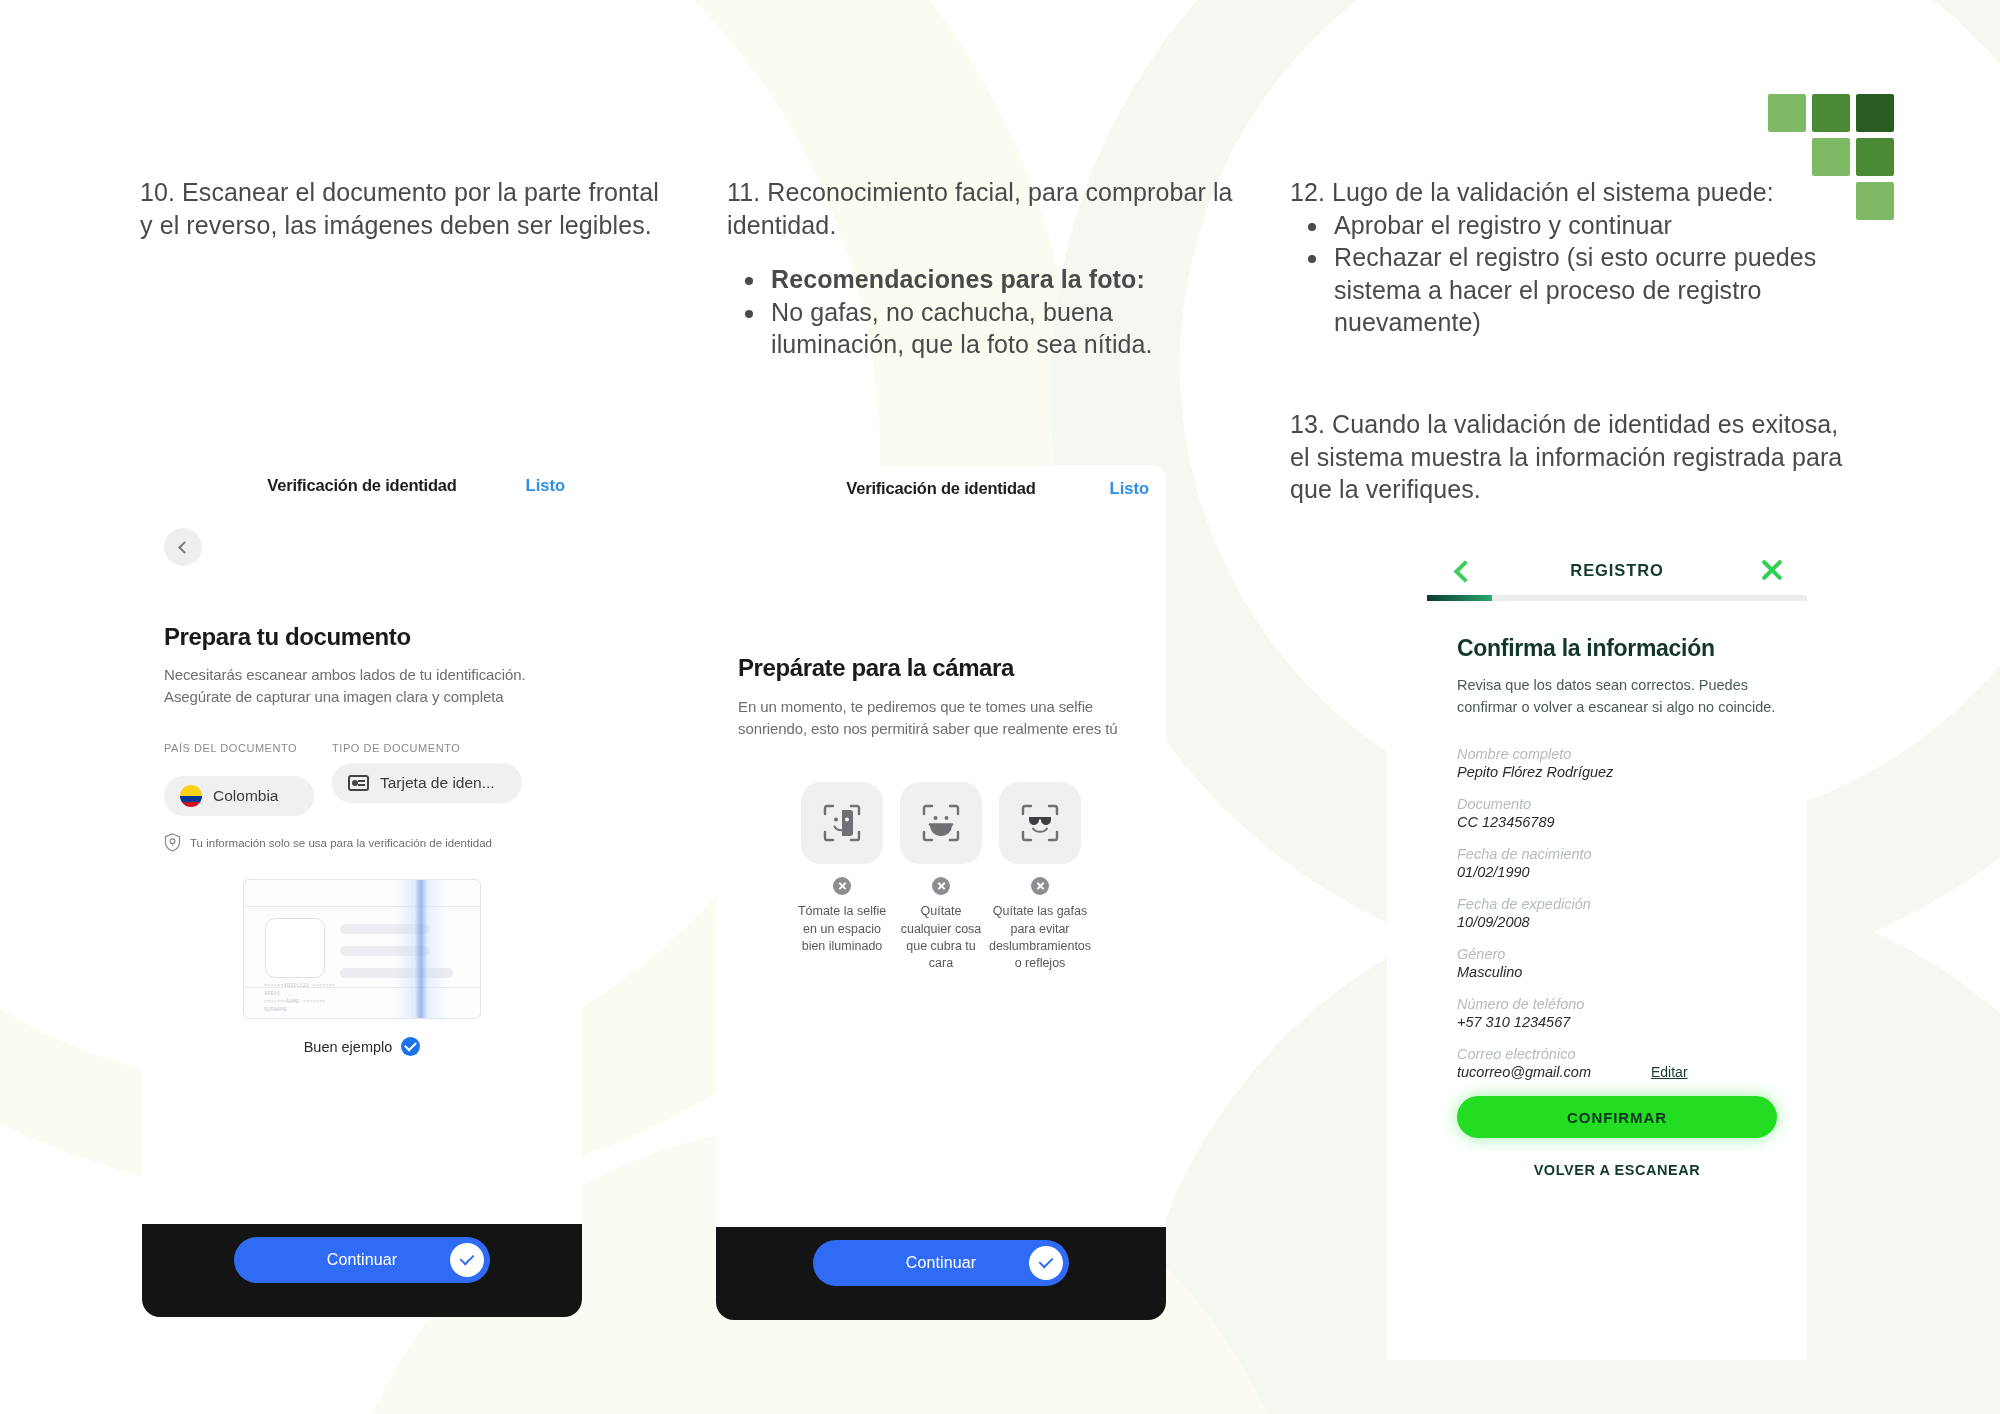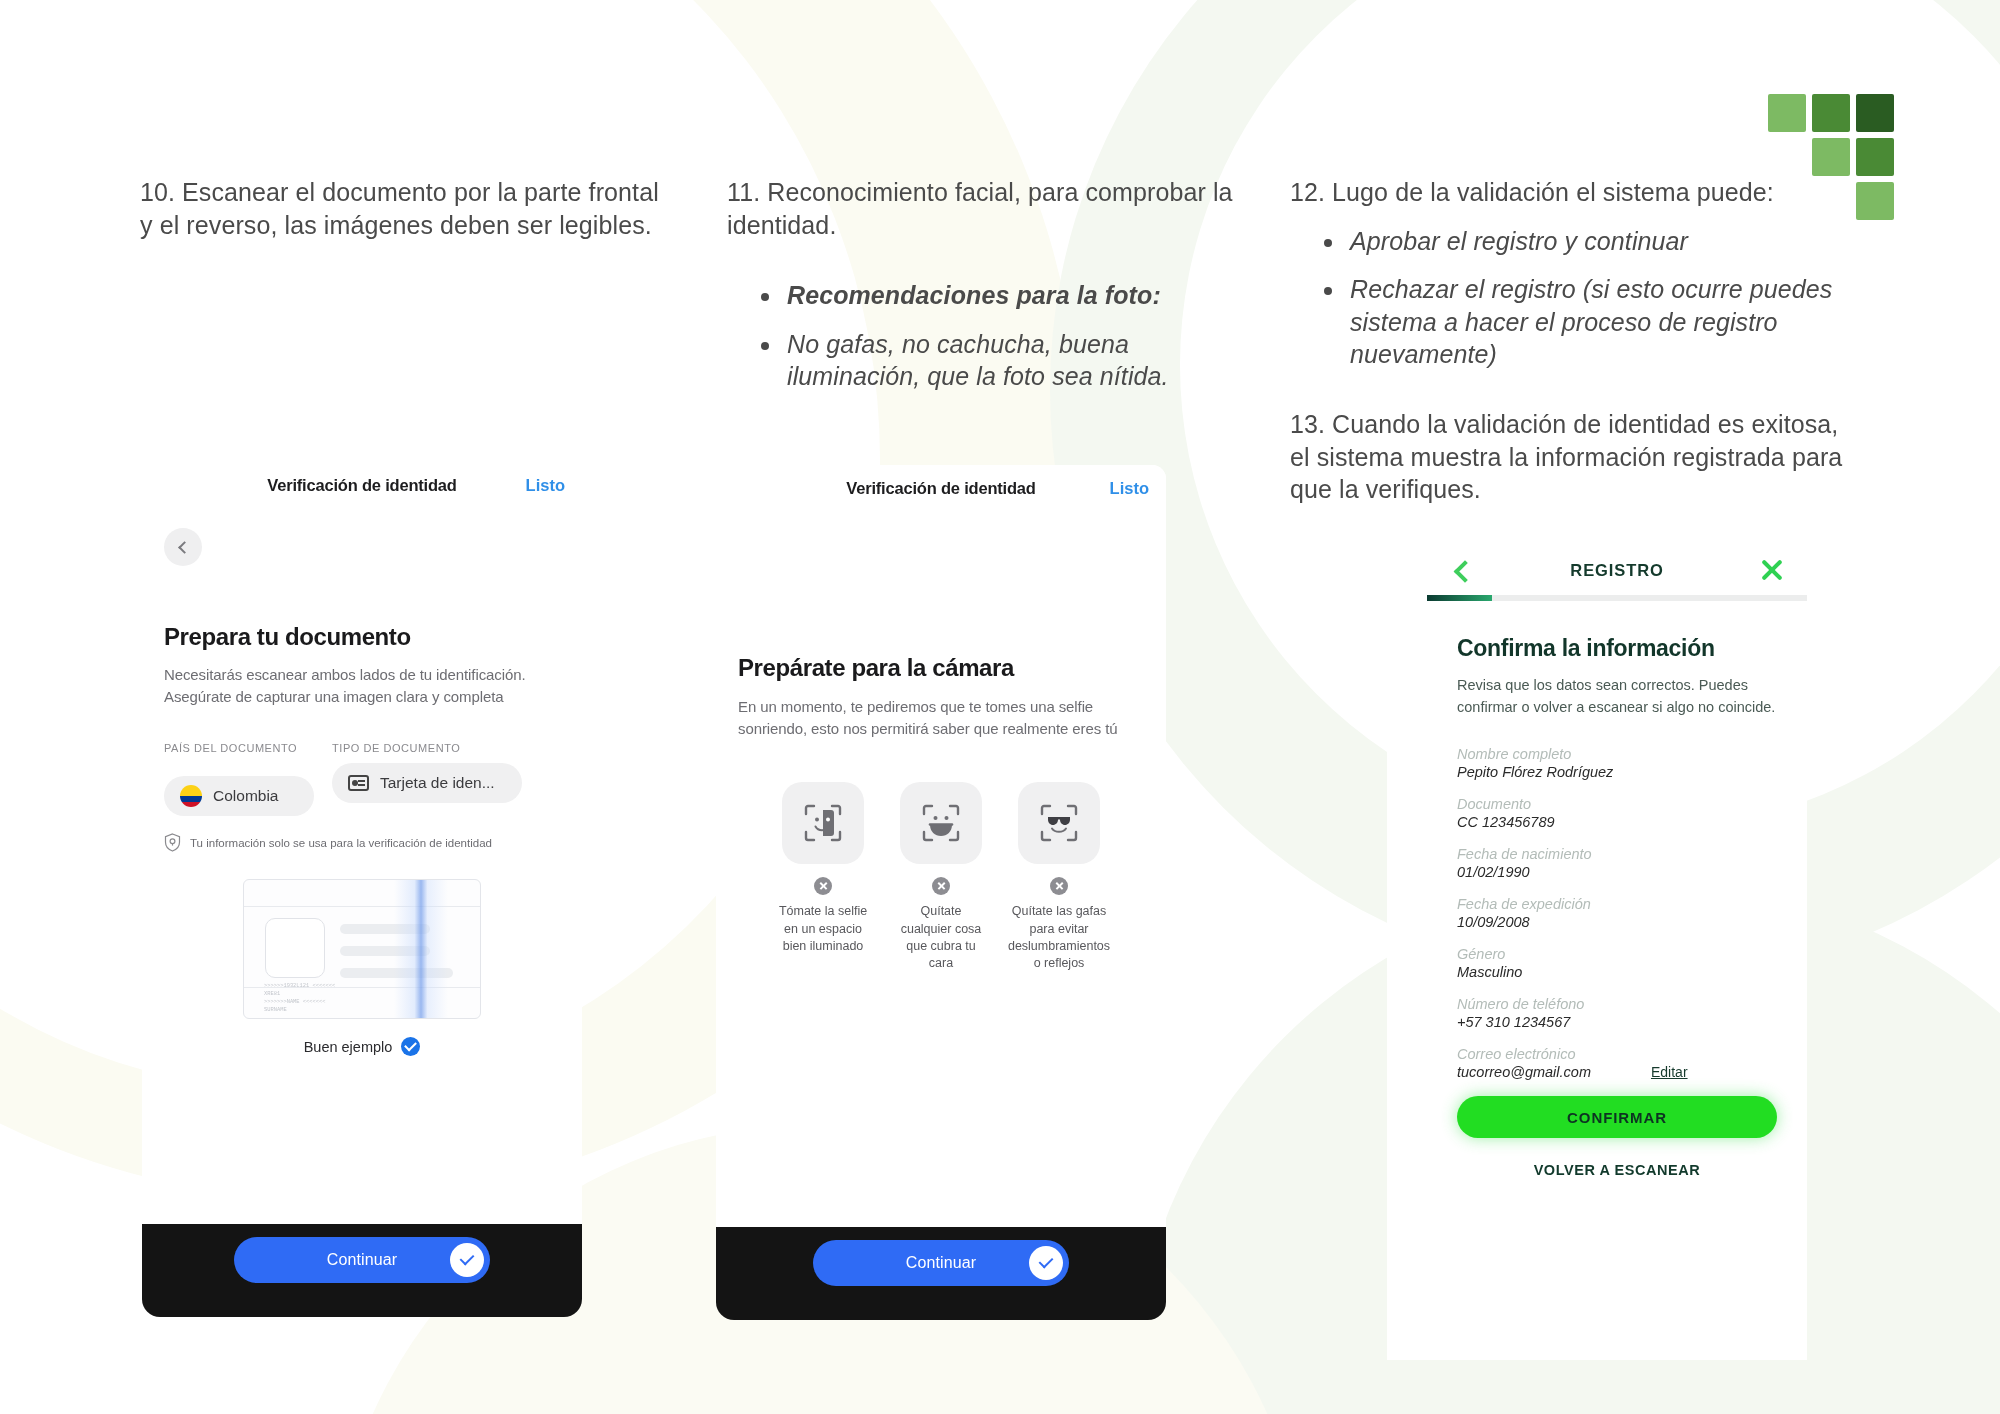--- a/index.html
+++ b/index.html
@@ -69,21 +69,21 @@
   .step-text {
     position:absolute;
     color:#4a4a4a;
     font-size:25px;
     line-height:1.30;
     font-weight:400;
     letter-spacing:.1px;
   }
   .step-text p { margin:0; }
   .step-text ul { margin:0; padding-left:40px; list-style:disc; }
-  .step-text ul li { margin:16px; padding-left:4px;font-style:italic; }
+  .step-text ul li { margin:0; padding-left:4px; }
   .step-text .gap { height:22px; }
   .bold { font-weight:700; }
 
   
   .phone { position:absolute; }
 
   
   .sheet {
     position:absolute; left:0; top:0;
     background:#fff;
@@ -206,21 +206,21 @@
     width:34px; height:34px; border-radius:50%; background:#fff;
     display:flex; align-items:center; justify-content:center;
   }
   .cta-blue .circ::after {
     content:""; width:6px; height:11px;
     border-right:2.4px solid #2f6bf5; border-bottom:2.4px solid #2f6bf5;
     transform:rotate(45deg) translate(-1px,-1px);
   }
 
   
-  .tips-row { display:flex; gap:24px; justify-content:center; }
+  .tips-row { display:flex; gap:5px; justify-content:center; }
   .tip { width:94px; display:flex; flex-direction:column; align-items:center; }
   .tip-box {
     width:82px; height:82px; border-radius:20px; background:#f0f0f1;
     display:flex; align-items:center; justify-content:center;
   }
   .tip-x {
     width:18px; height:18px; border-radius:50%; background:#8d8d92;
     display:flex; align-items:center; justify-content:center;
     margin:13px 0 8px;
   }

